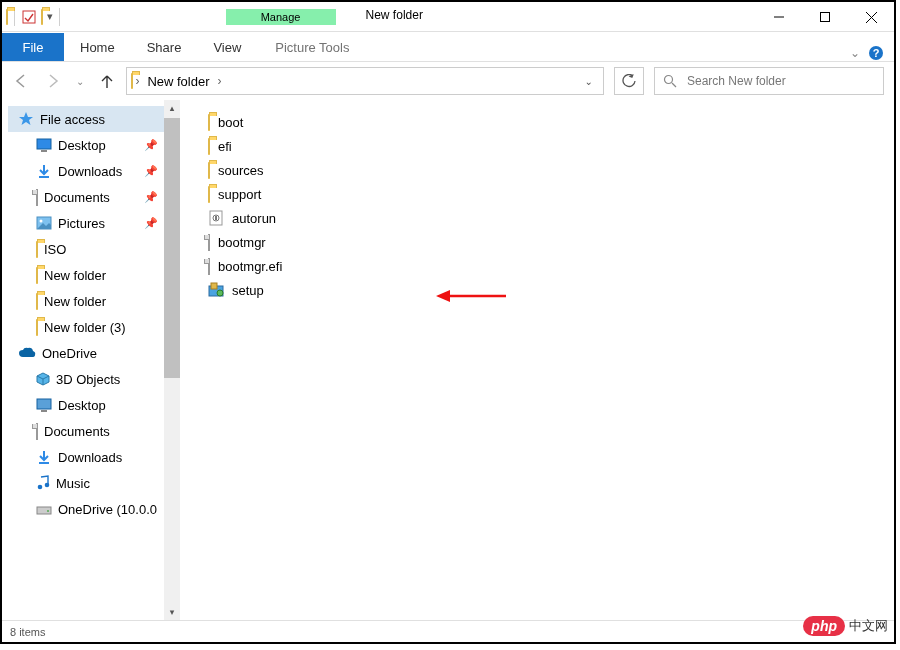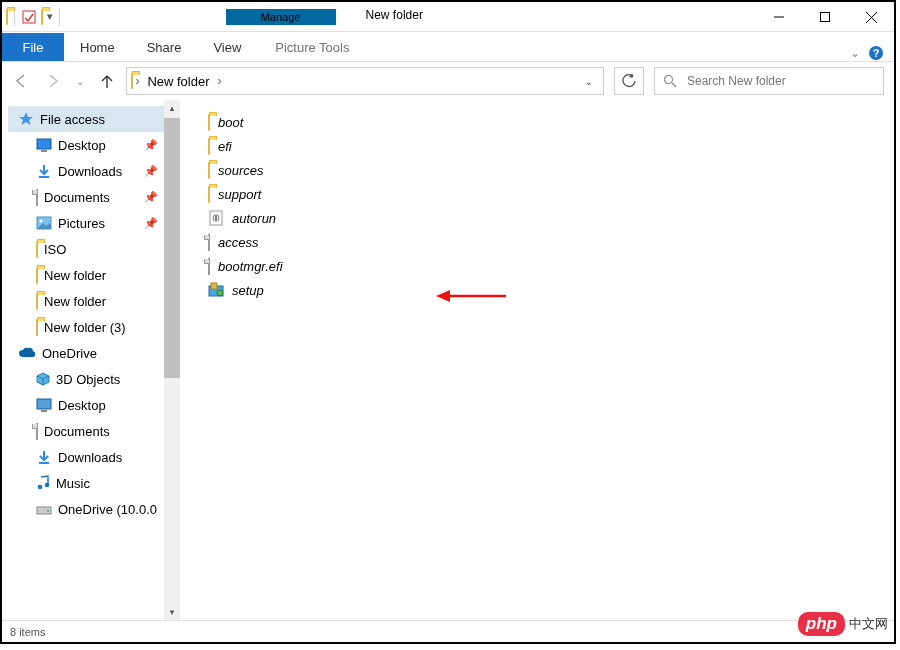--- a/index.html
+++ b/index.html
@@ -5,21 +5,21 @@
   * { box-sizing: border-box; margin: 0; padding: 0; }
   html, body { width: 900px; height: 650px; font-family: "Segoe UI", Tahoma, sans-serif; font-size: 12px; overflow: hidden; background: #fff; }
   .window { width: 896px; height: 644px; border: 2px solid #000; display: flex; flex-direction: column; background: #fff; position: relative; }
 
   
   .titlebar { display: flex; align-items: stretch; height: 30px; border-bottom: 1px solid #e0e0e0; }
   .qat { display: flex; align-items: center; gap: 4px; padding: 0 4px; }
   .qat-divider { width: 1px; height: 18px; background: #d0d0d0; margin: 0 2px; }
   .title-area { flex: 1; display: flex; align-items: center; }
   .manage-block { display: flex; flex-direction: column; width: 110px; align-items: center; margin-left: 160px; }
-  .manage-label { background: #0369a1; width: 100%; text-align: center; font-size: 11px; padding: 2px 0; }
+  .manage-label { background: #86efac; width: 100%; text-align: center; font-size: 11px; padding: 2px 0; }
   .window-title { margin-left: 30px; font-size: 12px; align-self: flex-start; padding-top: 6px; }
   .winctrls { display: flex; }
   .winctrl { width: 46px; height: 30px; display: flex; align-items: center; justify-content: center; }
 
   
   .ribbon { display: flex; align-items: flex-end; height: 30px; border-bottom: 1px solid #e0e0e0; }
   .file-tab { background: #1a73e8; background: #1979ca; background:#2b7cd3; background:#1e6fbf; background:#2b7cd3; color:#fff; width:62px; height:28px; display:flex; align-items:center; justify-content:center; font-size:13px; }
   .file-tab { background:#2b7cd3; }
   .file-tab { background:#1a6fc9; }
   .file-tab { background:#2b7cd3; }
@@ -137,33 +137,33 @@
   .sidebar { width:178px; border-right: none; position:relative; overflow:hidden; }
   .sidebar-scroll { position:absolute; right:0; top:0; bottom:0; width:16px; background:#f0f0f0; }
   .sidebar-thumb { position:absolute; right:0; top:18px; width:16px; height:260px; background:#c0c0c0; }
   .sidebar-arrow { position:absolute; right:0; width:16px; height:16px; background:#f0f0f0; display:flex; align-items:center; justify-content:center; font-size:9px; color:#555;}
   .tree { padding: 6px 0 6px 6px; font-size:13px; }
   .tree-item { display:flex; align-items:center; height:26px; gap:6px; padding-left:10px; white-space:nowrap; }
   .tree-item.l2 { padding-left:28px; }
   .tree-item.selected { background:#d8e6f2; }
   .pin { margin-left:auto; margin-right:22px; color:#777; font-size:11px; }
 
-  .content { flex:1; position:relative; padding: 10px 2px 0 28px; font-size:13px;font-style:italic; }
+  .content { flex:1; position:relative; padding: 10px 2px 0 28px; font-size:13px; }
   .file-row { display:flex; align-items:center; height:24px; gap:8px; }
   .folder-icon { width:16px; height:13px; background:#ffd76a; border:1px solid #e0b84a; border-radius:1px; position:relative; }
   .folder-icon::before { content:""; position:absolute; top:-3px; left:0; width:6px; height:3px; background:#ffd76a; border:1px solid #e0b84a; border-bottom:none; }
   .file-icon { width:14px; height:16px; background:#fff; border:1px solid #999; position:relative; }
   .file-icon::before { content:""; position:absolute; top:0; right:0; width:4px; height:4px; background:#ddd; border-left:1px solid #999; border-bottom:1px solid #999; }
 
   .arrow-annot { position:absolute; left:256px; top:186px; }
 
   .statusbar { height:22px; border-top:1px solid #e0e0e0; display:flex; align-items:center; padding:0 8px; font-size:11px; color:#555; overflow:hidden;}
 
   .watermark { position:absolute; right:6px; bottom:6px; display:flex; align-items:center; gap:4px; font-size:13px; color:#333; }
-  .php-badge { background:#e73046; color:#fff; font-weight:bold; font-size:17px; padding:2px 8px; border-radius:10px; font-style:italic; }
+  .php-badge { background:#e73046; color:#fff; font-weight:bold; font-size:14px; padding:2px 8px; border-radius:10px; font-style:italic; }
 
   svg { display:block; }
 </style>
 </head>
 <body>
 
 <div class="window">
 
   <div class="titlebar">
     <div class="qat">
@@ -421,21 +421,21 @@
             <svg width="16" height="16">
               <rect x="2" y="1" width="12" height="14" fill="#fff" stroke="#999"></rect>
               <circle cx="8" cy="8" r="3" fill="none" stroke="#777"></circle>
               <rect x="7" y="6" width="2" height="4" fill="#777"></rect>
             </svg>
           </span>
         <span>autorun</span>
       </div>
       <div class="file-row">
           <span><span class="file-icon"></span></span>
-          <span>access</span>
+          <span>bootmgr</span>
         </div>
       <div class="file-row">
           <span><span class="file-icon"></span></span>
           <span>bootmgr.efi</span>
         </div>
       <div class="file-row">
         <span>
             <svg width="16" height="16">
               <rect x="1" y="4" width="14" height="10" fill="#4aa3e0" stroke="#2a6aa0"></rect>
               <rect x="3" y="1" width="6" height="6" fill="#e0b84a" stroke="#a88020"></rect>

